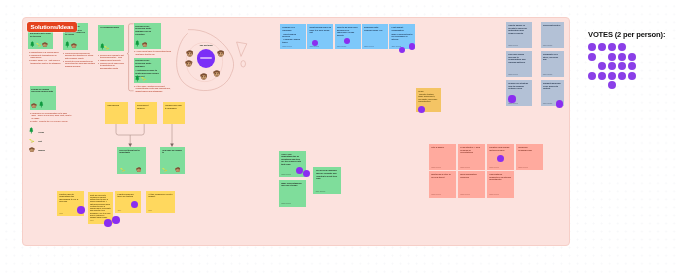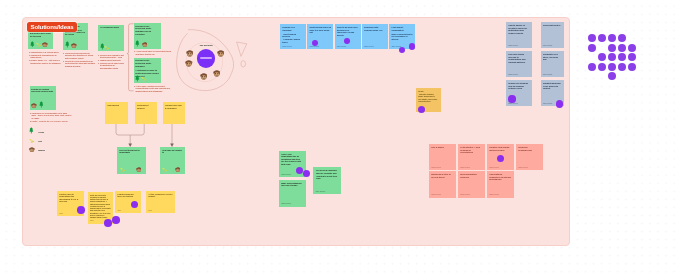--- a/index.html
+++ b/index.html
@@ -573,20 +573,21 @@
             <path d="M8.5 0.8 C13.0 0.8 15.4 3.6 15.4 7.8 C15.4 12.4 12.6 15.2 8.5 15.2 C4.4 15.2 1.6 12.4 1.6 7.8 C1.6 3.6 4.0 0.8 8.5 0.8Z" fill="#7a4e32"></path>
             <path d="M8.5 5.0 C12.2 5.0 13.9 7.2 13.9 9.8 C13.9 12.8 11.6 14.6 8.5 14.6 C5.4 14.6 3.1 12.8 3.1 9.8 C3.1 7.2 4.8 5.0 8.5 5.0Z" fill="#d8a878"></path>
             <ellipse cx="6.0" cy="8.4" rx="1.0" ry="1.3" fill="#2b1a10"></ellipse>
             <ellipse cx="11.0" cy="8.4" rx="1.0" ry="1.3" fill="#2b1a10"></ellipse>
             <path d="M6.3 12.2 Q8.5 13.6 10.7 12.2" stroke="#2b1a10" stroke-width="0.8" fill="none" stroke-linecap="round"></path>
           </svg>
         </span>
     </div>
   </div>
   <div id="votes">
+    <div class="vt">VOTES (2 per person):</div>
     <div class="vgrid">
         <div class="vdot" style="left: 0px; top: 0px; width: 8.3px; height: 8.3px; background: rgb(139, 63, 232);"></div>
         <div class="vdot" style="left: 9.9px; top: 0px; width: 8.3px; height: 8.3px; background: rgb(139, 63, 232);"></div>
         <div class="vdot" style="left: 19.8px; top: 0px; width: 8.3px; height: 8.3px; background: rgb(139, 63, 232);"></div>
         <div class="vdot" style="left: 29.7px; top: 0px; width: 8.3px; height: 8.3px; background: rgb(139, 63, 232);"></div>
         <div class="vdot" style="left: 0px; top: 9.5px; width: 8.3px; height: 8.3px; background: rgb(139, 63, 232);"></div>
         <div class="vdot" style="left: 19.8px; top: 9.5px; width: 8.3px; height: 8.3px; background: rgb(139, 63, 232);"></div>
         <div class="vdot" style="left: 29.7px; top: 9.5px; width: 8.3px; height: 8.3px; background: rgb(139, 63, 232);"></div>
         <div class="vdot" style="left: 39.6px; top: 9.5px; width: 8.3px; height: 8.3px; background: rgb(139, 63, 232);"></div>
         <div class="vdot" style="left: 9.9px; top: 19px; width: 8.3px; height: 8.3px; background: rgb(139, 63, 232);"></div>

